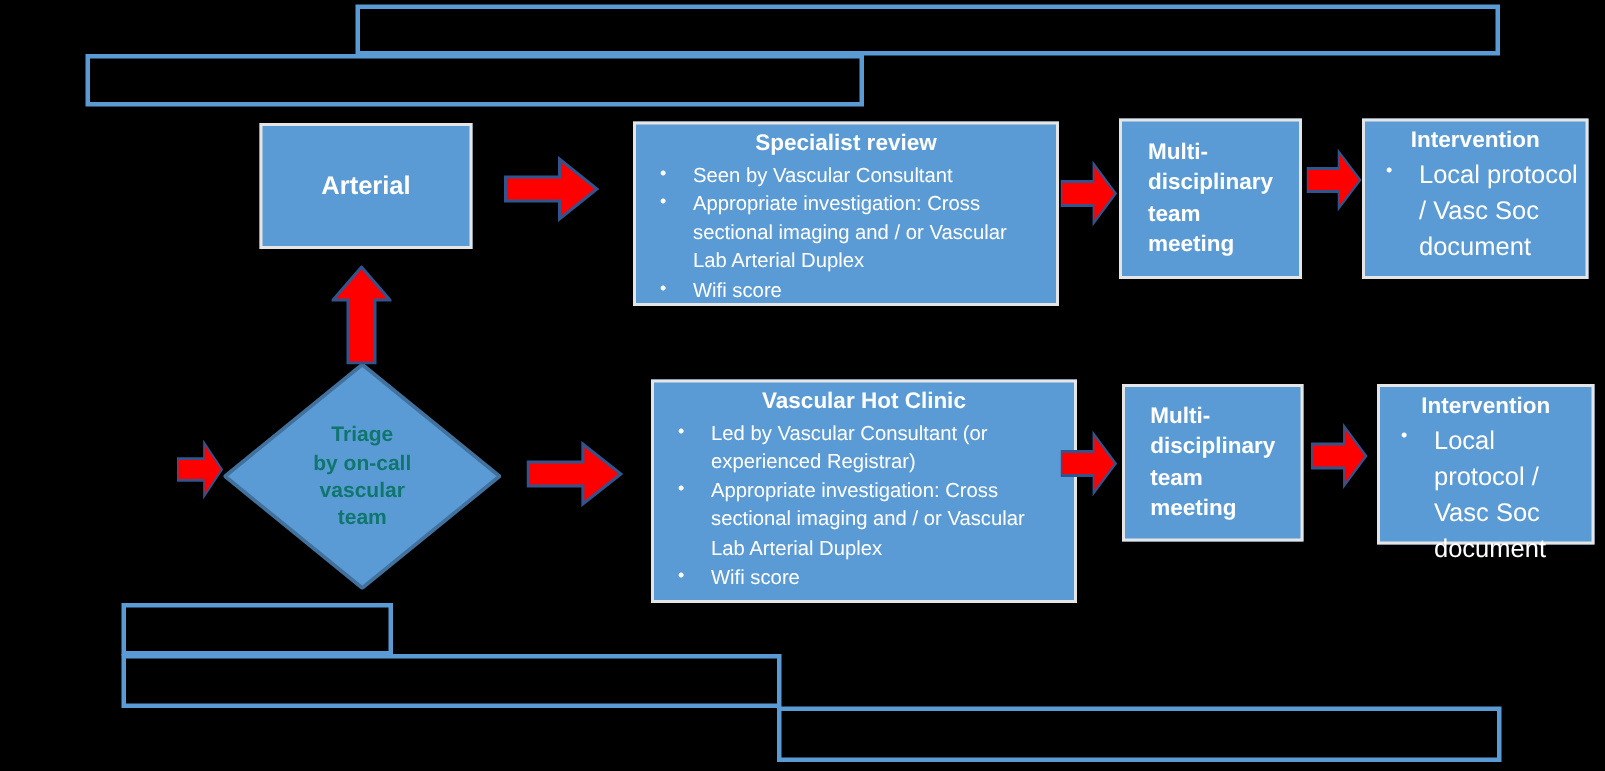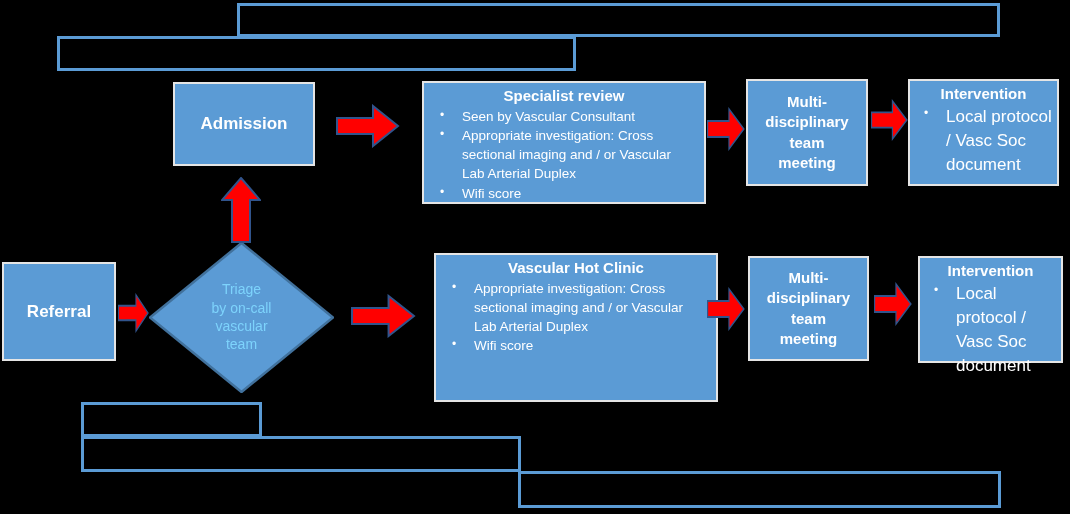--- a/index.html
+++ b/index.html
@@ -10,82 +10,80 @@
   
   .outline{
     position:absolute;box-sizing:border-box;
     border:3px solid #5B9BD5;background:transparent;
   }
   
   .node{
     position:absolute;box-sizing:border-box;
     background:#5B9BD5;border:2px solid #e5e5e5;color:#FFFFFF;
   }
-  .node.center{display:flex;align-items:center;justify-content:center;text-align:center;}
+  .node.center{display:flex;align-items:center;justify-content:center;text-align:left;}
   .label-lg{font-size:17px;font-weight:bold;}
   .label-md{font-size:15px;font-weight:bold;line-height:1.35;}
   .multiline{white-space:pre-line;}
   .node .title{
     display:block;text-align:center;font-size:15px;font-weight:bold;
     padding-top:4px;line-height:1.2;
   }
   .bullets{
     list-style:none;margin:2px 0 0 0;padding:0 26px 0 38px;
     font-size:13.5px;line-height:1.42;
   }
   .bullets li{position:relative;}
   .bullets li::before{
     content:"\2022";position:absolute;left:-22px;top:0;font-size:12px;
   }
   .bullets.tight{padding:0 4px 0 36px;font-size:17px;}
   svg.arrow,svg.diamond{position:absolute;display:block;}
   .diamond-text{
     position:absolute;display:flex;align-items:center;justify-content:center;
-    text-align:center;color:#7dd3fc;font-size:14px;font-weight:normal;line-height:1.32;
+    text-align:center;color:#0f766e;font-size:14px;font-weight:bold;line-height:1.32;
   }
 </style>
 </head>
 <body>
 
 <div id="stage">
 
   <div class="outline" style="left:237px;top:3px;width:763px;height:34px;"></div>
   <div class="outline" style="left:57px;top:36px;width:519px;height:35px;"></div>
   <div class="outline" style="left:81px;top:402px;width:181px;height:35px;"></div>
   <div class="outline" style="left:81px;top:436px;width:440px;height:36px;"></div>
   <div class="outline" style="left:518px;top:471px;width:483px;height:37px;"></div>
 
-  <div class="node center label-lg" style="left:2px;top:262px;width:114px;height:99px;">
-    <span>Referral</span>
-  </div>
 
   <svg class="diamond" style="left:149px;top:242px;" width="185" height="151" viewBox="0 0 185 151">
     <polygon points="92.5,1 184,75.5 92.5,150 1,75.5" fill="#5B9BD5" stroke="#41719C" stroke-width="2.5"></polygon>
   </svg>
   <div class="diamond-text multiline" style="left:169px;top:258px;width:145px;height:118px;">Triage
 by on-call
 vascular
 team</div>
 
   <div class="node center label-lg" style="left:173px;top:82px;width:142px;height:84px;">
-    <span>Admission</span>
+    <span>Arterial</span>
   </div>
 
   <div class="node" style="left:422px;top:81px;width:284px;height:123px;">
     <span class="title">Specialist review</span>
     <ul class="bullets">
       <li>Seen by Vascular Consultant</li>
       <li>Appropriate investigation: Cross sectional imaging and / or Vascular Lab Arterial Duplex</li>
       <li>Wifi score</li>
     </ul>
   </div>
 
   <div class="node" style="left:434px;top:253px;width:284px;height:149px;">
     <span class="title">Vascular Hot Clinic</span>
     <ul class="bullets">
+      <li>Led by Vascular Consultant (or experienced Registrar)</li>
       <li>Appropriate investigation: Cross sectional imaging and / or Vascular Lab Arterial Duplex</li>
       <li>Wifi score</li>
     </ul>
   </div>
 
   <div class="node center label-md multiline" style="left:746px;top:79px;width:122px;height:107px;">Multi-
 disciplinary
 team
 meeting</div>
 

